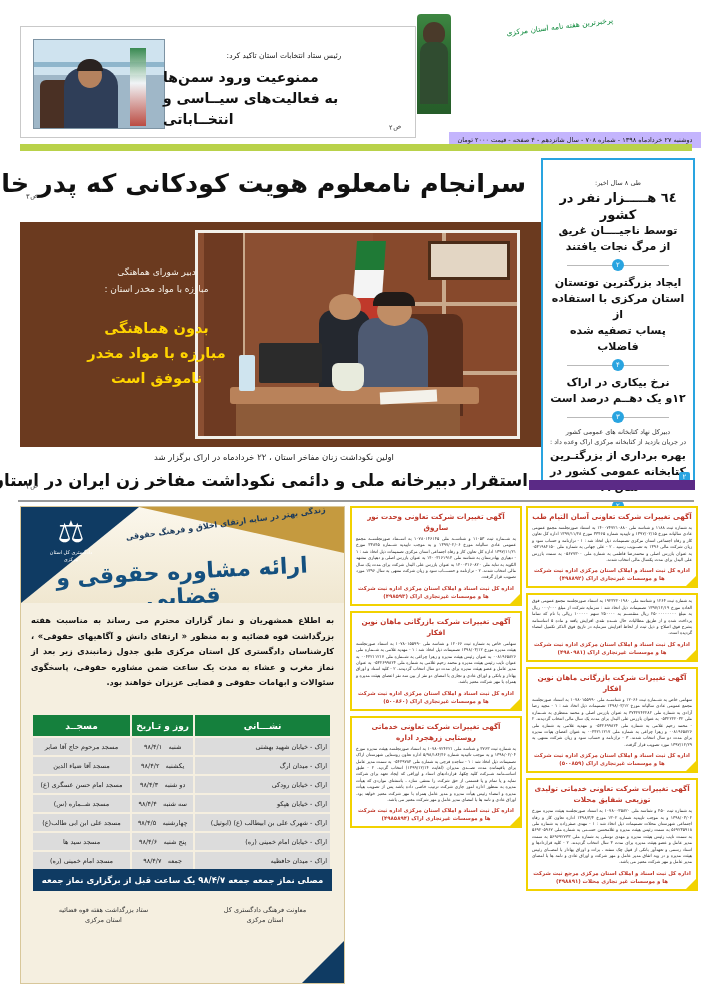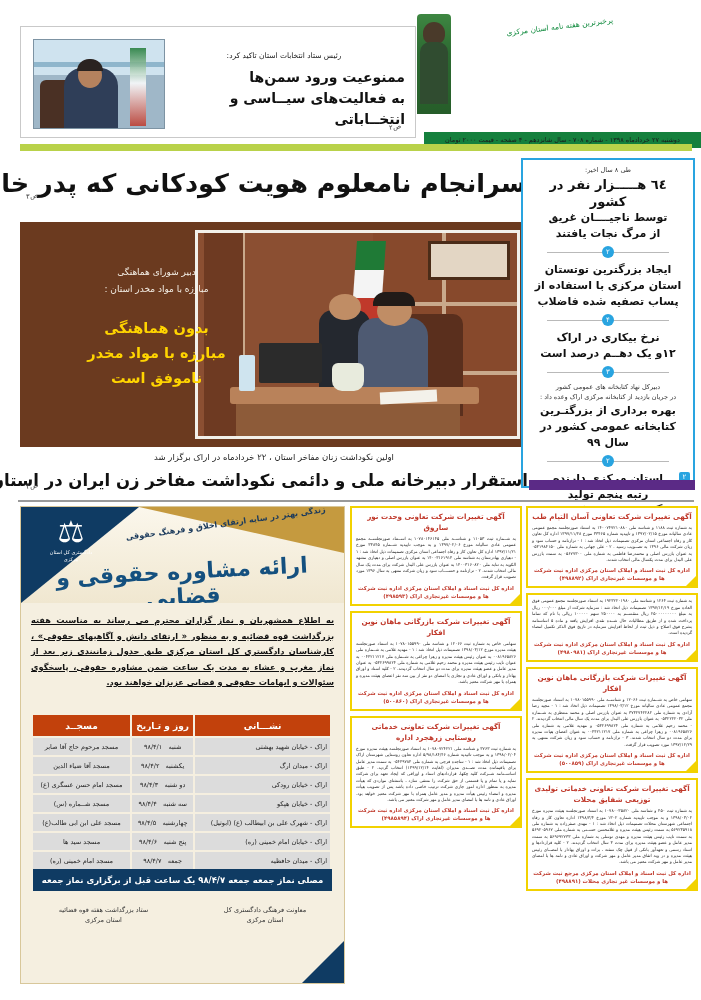--- a/index.html
+++ b/index.html
@@ -31,22 +31,22 @@
   }
   .mast-portrait:before{
     content:"";position:absolute;left:6px;top:8px;width:22px;height:22px;
     background:#3b2a18;border-radius:50% 50% 40% 40%;
   }
   .mast-portrait:after{
     content:"";position:absolute;left:3px;top:28px;width:28px;height:62px;
     background:#1f3d1f;border-radius:10px 10px 0 0;
   }
   .mast-dateline{
-    position:absolute;right:0;top:132px;width:277px;height:16px;
-    background:#15803d;color:#1a1a1a;font-size:6.5px;line-height:16px;
+    position:absolute;right:0;top:132px;width:252px;height:16px;
+    background:#c4b5fd;color:#1a1a1a;font-size:6.5px;line-height:16px;
     text-align:center;white-space:nowrap;
   }
 
   
   .teaser{
     position:absolute;left:20px;top:26px;width:396px;height:112px;
     border:1px solid #c9c9c9;background:#fff;box-sizing:border-box;
   }
   .teaser-photo{
     position:absolute;left:12px;top:12px;width:130px;height:88px;
@@ -57,21 +57,21 @@
   .tp-chair{position:absolute;left:6px;top:40px;width:46px;height:48px;background:#4a3024;border-radius:6px 6px 0 0;}
   .tp-person{position:absolute;left:30px;top:28px;width:54px;height:60px;background:#2f3e58;border-radius:18px 18px 0 0;}
   .tp-head{position:absolute;left:44px;top:22px;width:24px;height:26px;background:#b5825e;border-radius:50%;}
   .tp-hair{position:absolute;left:43px;top:19px;width:26px;height:12px;background:#2a2320;border-radius:13px 13px 0 0;}
   .tp-flag{position:absolute;left:96px;top:8px;width:16px;height:78px;background:linear-gradient(180deg,#1f7a36,#fff 45%,#c0392b);opacity:.85;}
   .teaser-kicker{
     position:absolute;right:12px;top:24px;width:238px;text-align:center;
     font-size:7.5px;color:#222;
   }
   .teaser-head{
-    position:absolute;right:10px;top:40px;width:242px;text-align:right;
+    position:absolute;right:10px;top:40px;width:242px;text-align:left;
     font-size:14px;font-weight:bold;color:#111;line-height:21px;
   }
   .teaser-page{position:absolute;right:14px;bottom:6px;font-size:7px;color:#444;transform:rotate(-10deg);}
 
   .green-bar{position:absolute;left:20px;top:144px;width:672px;height:7px;background:#b9d24a;}
 
   
   .main-head{
     position:absolute;left:24px;top:162px;width:502px;height:42px;
     font-size:25.5px;font-weight:bold;color:#111;line-height:42px;
@@ -110,22 +110,22 @@
   .lp-vase{position:absolute;left:42%;top:64%;width:10%;height:14%;background:#e8ebdd;border-radius:6px 6px 10px 10px;}
   .lp-paper{position:absolute;left:57%;top:78%;width:18%;height:6%;background:#f3f1ea;transform:rotate(-3deg);}
 
   .lead-cap{position:absolute;right:320px;top:8px;width:175px;text-align:center;}
   .cap-kicker{font-size:9px;color:#f4efe6;line-height:17px;margin-top:34px;}
   .cap-head{font-size:14.5px;font-weight:bold;color:#ffd400;line-height:25px;margin-top:18px;}
   .lead-page{position:absolute;right:8px;bottom:26px;font-size:7px;color:#e7d9c6;transform:rotate(-10deg);}
 
   
   .sidebar{
-    position:absolute;right:6px;top:158px;width:174px;height:330px;
-    border:2px solid #29a4e0;background:#fff;box-sizing:border-box;padding:3px 6px;
+    position:absolute;right:6px;top:158px;width:154px;height:330px;
+    border:2px solid #29a4e0;background:#fff;box-sizing:border-box;padding:16px 6px;
   }
   .sb-kicker{font-size:6.5px;color:#333;text-align:center;line-height:10px;margin:2px 0 1px;}
   .sb-head{font-size:11px;font-weight:bold;color:#111;text-align:center;line-height:16px;}
   .sb-head.big{font-size:13px;line-height:17px;}
   .sb-sep{position:relative;height:14px;margin:3px 0;}
   .sb-sep:before{content:"";position:absolute;left:18px;right:18px;top:7px;height:1px;background:#b9b9b9;}
   .sb-sep span{
     position:absolute;left:50%;top:1px;transform:translateX(-50%);
     width:12px;height:12px;border-radius:50%;background:#29a4e0;color:#fff;
     font-size:7px;line-height:12px;text-align:center;
@@ -161,25 +161,25 @@
   .jad-gold{position:absolute;right:0;top:0;width:0;height:0;
     border-right:205px solid #c59a3f;border-bottom:46px solid transparent;}
   .jad-emblem{position:absolute;left:22px;top:8px;width:56px;height:62px;color:#fff;text-align:center;}
   .jad-emblem .scale{font-size:30px;line-height:34px;}
   .jad-emblem .elabel{font-size:5px;line-height:7px;}
   .jad-motto{position:absolute;right:18px;top:12px;font-size:8px;color:#1b3a5c;
     transform:rotate(-8deg);white-space:nowrap;font-weight:bold;}
   .jad-title{position:absolute;left:0;right:0;top:52px;text-align:center;
     font-size:22px;font-weight:bold;color:#14507f;letter-spacing:-1px;transform:rotate(-3deg);}
   .jad-body{position:absolute;left:10px;right:10px;top:106px;font-size:8.2px;
-    line-height:15.5px;color:#111;text-align:justify;font-weight:bold;text-decoration:underline;}
+    line-height:15.5px;color:#111;text-align:justify;font-weight:bold;}
 
   .jtable{position:absolute;left:12px;right:12px;top:206px;border-collapse:separate;border-spacing:2px;width:301px;}
   .jtable th{
-    background:#c2410c;color:#fff;font-size:9px;font-weight:bold;height:19px;text-align:center;
+    background:#15803d;color:#fff;font-size:9px;font-weight:bold;height:19px;text-align:center;
   }
   .jtable td{
     background:#dcdcdc;color:#222;font-size:6.5px;height:17px;text-align:center;padding:0 3px;
     white-space:nowrap;
   }
   .jtable td.addr{text-align:right;}
   .jtable td.mosq{text-align:center;}
   .jad-note{
     position:absolute;left:12px;right:12px;top:362px;height:22px;
     background:#0f3b63;color:#fff;font-size:8.5px;font-weight:bold;

